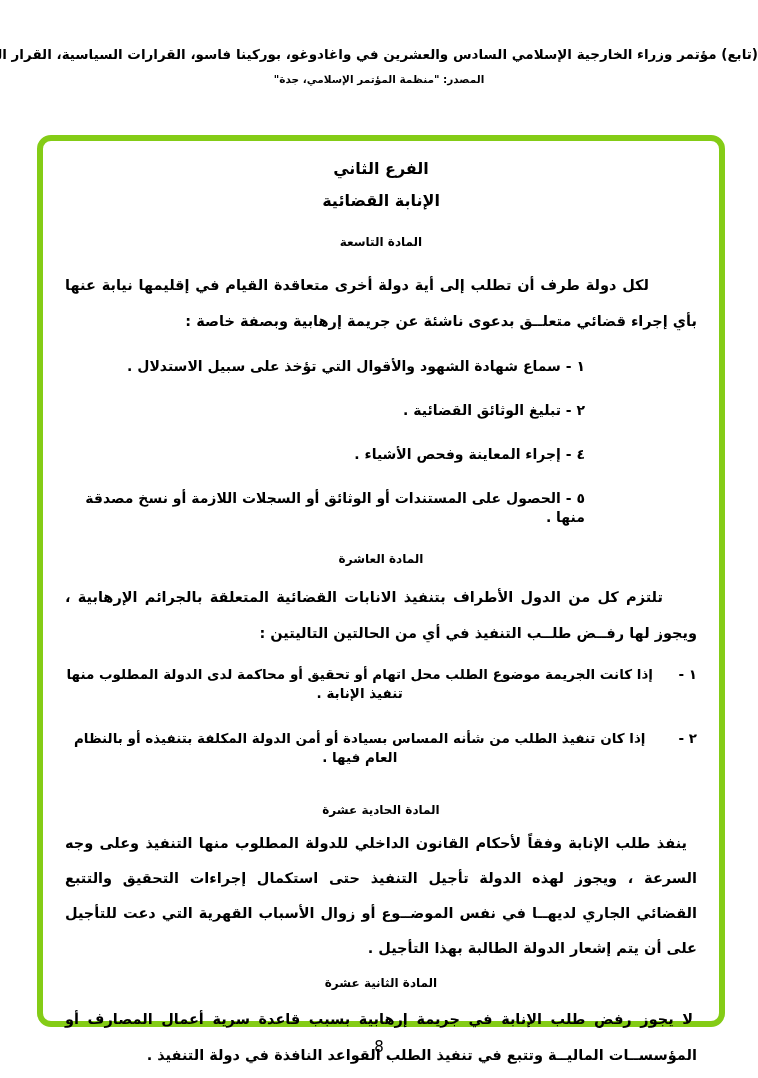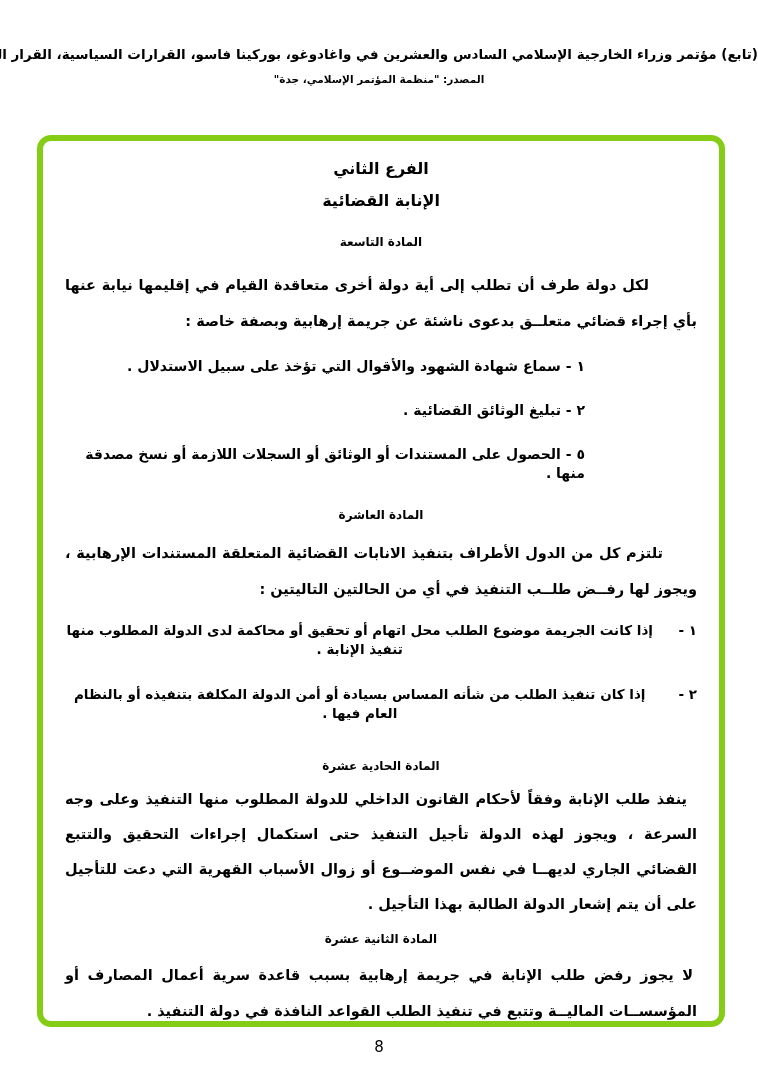--- a/index.html
+++ b/index.html
@@ -54,25 +54,26 @@
 
 <main class="frame">
   <div class="center-h sec-title">الفرع الثاني</div>
   <div class="center-h sec-subtitle">الإنابة القضائية</div>
 
   <div class="art-title t9">المادة التاسعة</div>
   <p class="para p9 ind-lg">لكل دولة طرف أن تطلب إلى أية دولة أخرى متعاقدة القيام في إقليمها نيابة عنها بأي إجراء قضائي متعلــق بدعوى ناشئة عن جريمة إرهابية وبصفة خاصة :</p>
   <div class="list9">
     <div class="item">١ - سماع شهادة الشهود والأقوال التي تؤخذ على سبيل الاستدلال .</div>
     <div class="item">٢ - تبليغ الوثائق القضائية .</div>
+    <div class="item">٤ - إجراء المعاينة وفحص الأشياء .</div>
     <div class="item">٥ - الحصول على المستندات أو الوثائق أو السجلات اللازمة أو نسخ مصدقة منها .</div>
   </div>
 
   <div class="art-title t10">المادة العاشرة</div>
-  <p class="para p10 ind-md">تلتزم كل من الدول الأطراف بتنفيذ الانابات القضائية المتعلقة المستندات الإرهابية ، ويجوز لها رفــض طلــب التنفيذ في أي من الحالتين التاليتين :</p>
+  <p class="para p10 ind-md">تلتزم كل من الدول الأطراف بتنفيذ الانابات القضائية المتعلقة بالجرائم الإرهابية ، ويجوز لها رفــض طلــب التنفيذ في أي من الحالتين التاليتين :</p>
   <div class="list10">
     <div class="item">
       <span class="item-num">١ -</span>
       <span class="item-text">إذا كانت الجريمة موضوع الطلب محل اتهام أو تحقيق أو محاكمة لدى الدولة المطلوب منها تنفيذ الإنابة .</span>
     </div>
     <div class="item">
       <span class="item-num">٢ -</span>
       <span class="item-text">إذا كان تنفيذ الطلب من شأنه المساس بسيادة أو أمن الدولة المكلفة بتنفيذه أو بالنظام العام فيها .</span>
     </div>
   </div>

